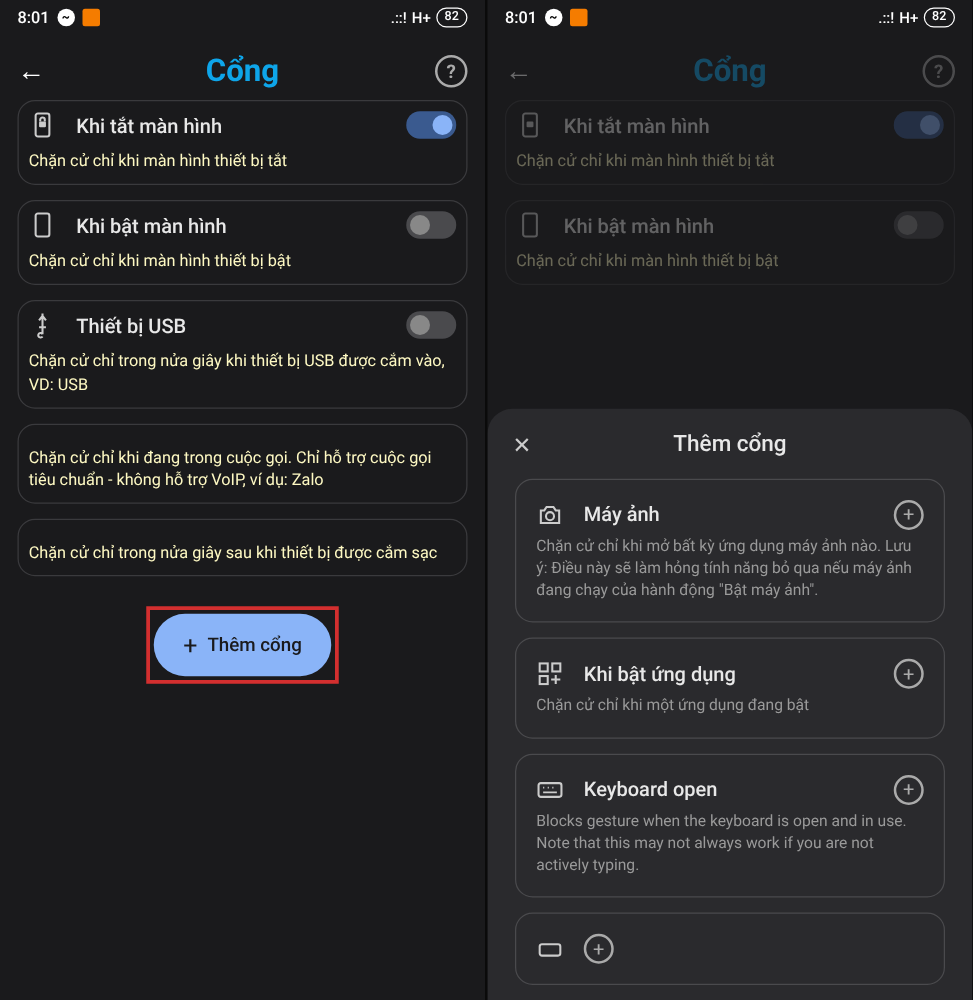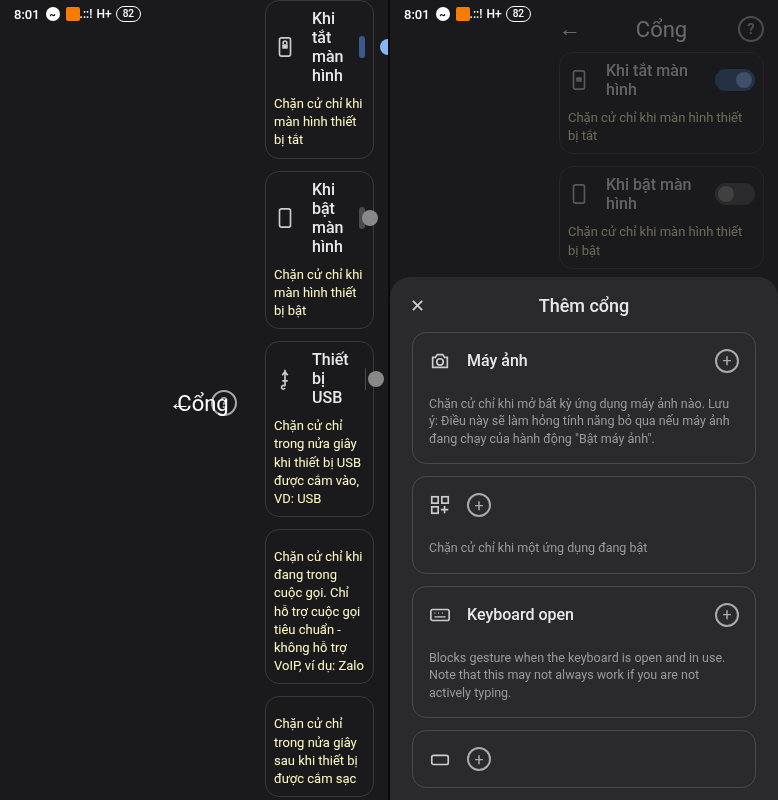--- a/index.html
+++ b/index.html
@@ -1,27 +1,27 @@
 <!DOCTYPE html>
 <html><head>
 <meta charset="utf-8">
 <style>
 *{margin:0;padding:0;box-sizing:border-box;font-family:-apple-system,Roboto,sans-serif}
 body{background:#0a0a0a;width:778px;height:800px;display:flex;gap:2px}
-.screen{width:392px;height:800px;background:#1a1a1c;display:flex;flex-direction:row;position:relative;overflow:hidden}
+.screen{width:392px;height:800px;background:#1a1a1c;display:flex;flex-direction:column;position:relative;overflow:hidden}
 .status-bar{height:28px;display:flex;justify-content:space-between;align-items:center;padding:0 14px;color:#fff;font-size:13px;font-weight:500}
 .status-left{display:flex;align-items:center;gap:6px}
 .status-right{display:flex;align-items:center;gap:4px;font-size:12px}
 .dot-icon{width:14px;height:14px;background:#fff;border-radius:50%;display:flex;align-items:center;justify-content:center}
 .dot-icon::after{content:"~";color:#000;font-size:10px;font-weight:bold}
 .orange-icon{width:14px;height:14px;background:#f57c00;border-radius:2px}
 .battery-pill{border:1.5px solid #fff;border-radius:10px;padding:0 6px;font-size:10px;line-height:14px}
 .header{display:flex;align-items:center;padding:16px 14px 10px;gap:20px;position:relative}
 .back-arrow{color:#fff;font-size:22px;cursor:pointer}
-.header-title{position:absolute;left:50%;transform:translateX(-50%);color:#ffffff;font-size:22px;font-weight:400}
+.header-title{position:absolute;left:50%;transform:translateX(-50%);color:#0ea5e9;font-size:25px;font-weight:700}
 .help-icon{margin-left:auto;width:26px;height:26px;border:2px solid #aaa;border-radius:50%;display:flex;align-items:center;justify-content:center;color:#aaa;font-size:15px;font-weight:bold}
 .content{flex:1;overflow-y:auto;padding:0 14px}
 .card{border:1.5px solid #3a3a3d;border-radius:14px;padding:8px;margin-bottom:12px}
 .card-row{display:flex;align-items:center;gap:16px}
 .card-icon{width:22px;display:flex;justify-content:center;color:#ccc}
 .card-title{flex:1;color:#e8e8e8;font-size:16px;font-weight:500}
 .card-desc{color:#fef9c3;font-size:13px;margin-top:10px;line-height:1.4}
 .toggle{width:40px;height:22px;background:#4a4a4d;border-radius:20px;position:relative;cursor:pointer}
 .toggle::after{content:"";position:absolute;width:16px;height:16px;background:#888;border-radius:50%;top:3px;left:3px;transition:.2s}
 .toggle.on{background:#3a5a8f}
@@ -33,21 +33,21 @@
 .dim{opacity:.35;pointer-events:none}
 .sheet{position:absolute;bottom:0;left:0;right:0;background:#2a2a2d;border-radius:20px 20px 0 0;padding:18px 0 0}
 .sheet-header{display:flex;align-items:center;padding:0 20px 16px;position:relative}
 .sheet-close{color:#ccc;font-size:18px;cursor:pointer}
 .sheet-title{position:absolute;left:50%;transform:translateX(-50%);color:#e8e8e8;font-size:18px;font-weight:500}
 .sheet-body{padding:0 22px}
 .sheet-item{border:1.5px solid #4a4a4d;border-radius:14px;padding:16px;margin-bottom:12px}
 .sheet-item-row{display:flex;align-items:center;gap:16px}
 .sheet-item-title{flex:1;color:#e8e8e8;font-size:16px;font-weight:500}
 .add-circle{width:24px;height:24px;border:2px solid #aaa;border-radius:50%;display:flex;align-items:center;justify-content:center;color:#aaa;font-size:16px}
-.sheet-item-desc{color:#9a9a9a;font-size:12.5px;margin-top:22px;line-height:1.4}
+.sheet-item-desc{color:#9a9a9a;font-size:12.5px;margin-top:5px;line-height:1.4}
 svg{width:22px;height:22px;fill:none;stroke:#ccc;stroke-width:1.8}
 </style>
 </head>
 <body>
 
 <div class="screen">
   <div class="status-bar">
     <div class="status-left">
       <span>8:01</span>
       <span class="dot-icon"></span>
@@ -190,20 +190,21 @@
       <div class="sheet-item">
         <div class="sheet-item-row">
           <span class="card-icon">
               <svg viewBox="0 0 24 24">
                 <rect x="3" y="3" width="7" height="7"></rect>
                 <rect x="14" y="3" width="7" height="7"></rect>
                 <rect x="3" y="14" width="7" height="7"></rect>
                 <path d="M17 13v8M13 17h8"></path>
               </svg>
             </span>
+          <span class="sheet-item-title">Khi bật ứng dụng</span>
           <span class="add-circle">+</span>
         </div>
         <div class="sheet-item-desc">Chặn cử chỉ khi một ứng dụng đang bật</div>
       </div>
       <div class="sheet-item">
         <div class="sheet-item-row">
           <span class="card-icon">
               <svg viewBox="0 0 24 24">
                 <rect x="2" y="6" width="20" height="12" rx="2"></rect>
                 <path d="M6 10h1M10 10h1M14 10h1M18 10h0M6 14h12" stroke-width="1.5"></path>

